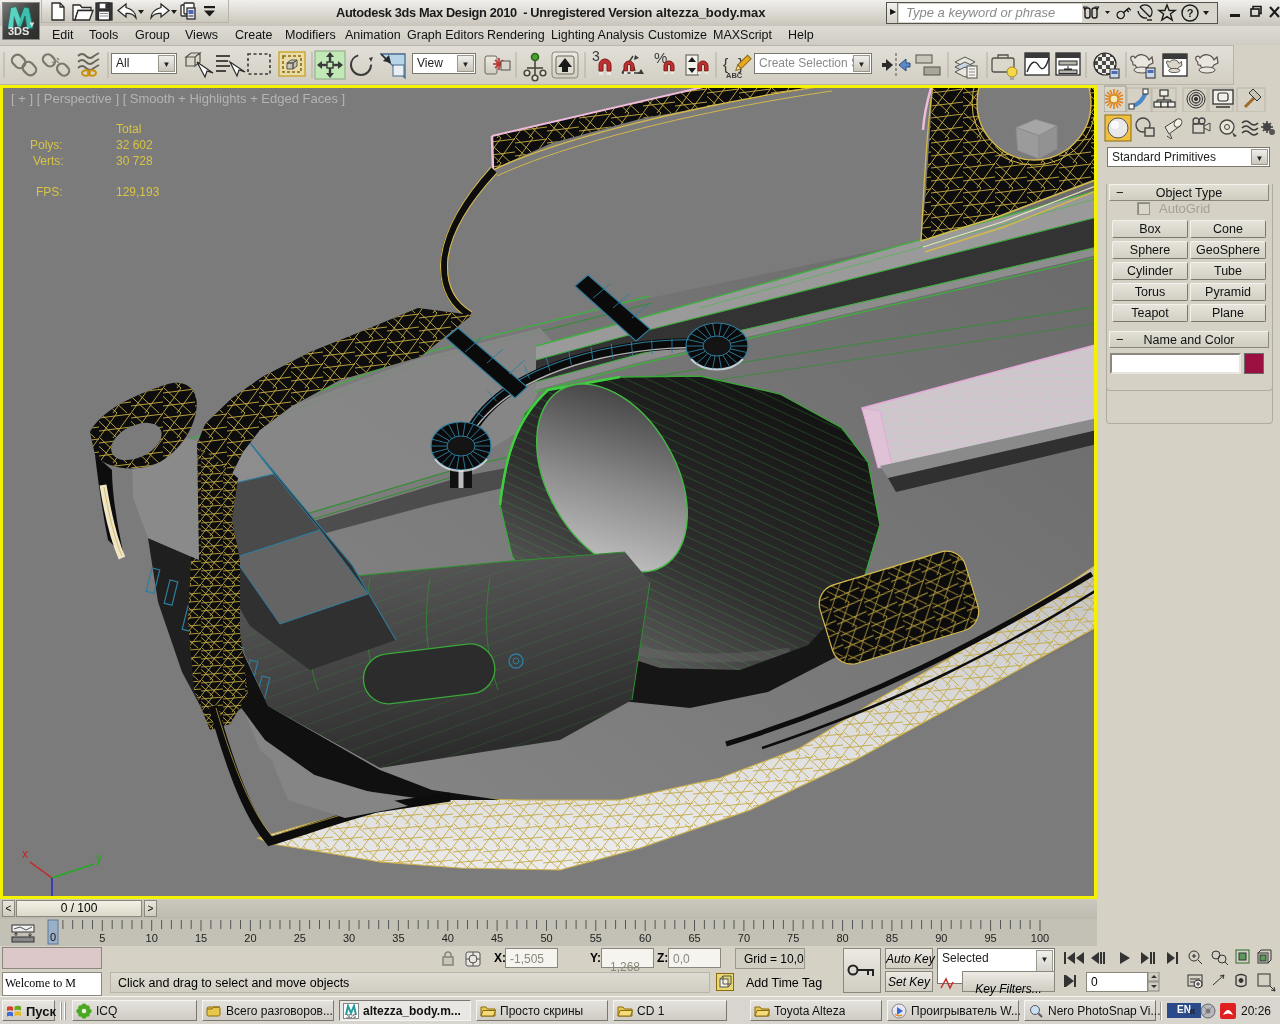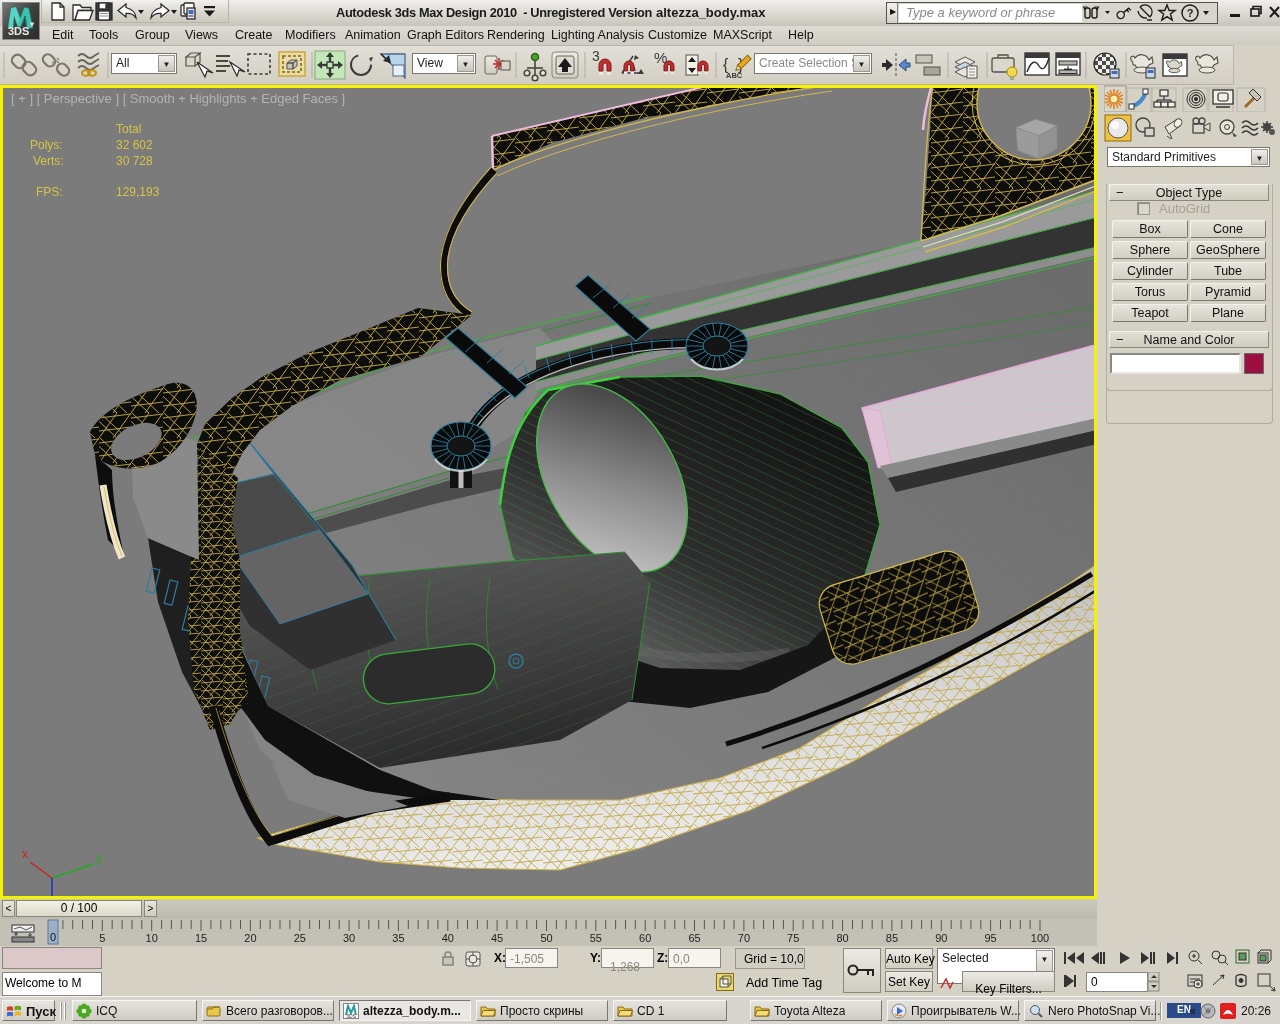--- a/index.html
+++ b/index.html
@@ -37,21 +37,21 @@
 .stats { color:#d8c345; font-size:12px; z-index:6; }
 
 #timeslider { left:0; top:899px; width:1097px; height:20px; background:linear-gradient(#ccc9c0,#bcb9af); }
 #tsbtn { left:16px; top:1px; width:126px; height:17px; background:linear-gradient(#f2f1e4,#dcd9ca); border:1px solid #8a887e; text-align:center; font-size:12px; }
 .tsarr { top:1px; width:13px; height:17px; background:linear-gradient(#e8e6dd,#cfccc0); border:1px solid #8a887e; text-align:center; font-size:10px; line-height:16px; }
 
 #trackbar { left:0; top:919px; width:1097px; height:27px; background:linear-gradient(#d0cdc5,#b8b5ab); }
 
 #statusarea { left:0; top:946px; width:1280px; height:50px; background:#d5d1c5; }
 .sunken { position:absolute; background:#e8e6df; border:1px solid #8a887e; font-size:12px; }
-.btn3d { position:absolute; background:linear-gradient(#eceae3,#d0cdc2); border:1px solid #8a887e; font-size:12px; text-align:center; }
+.btn3d { position:absolute; background:linear-gradient(#eceae3,#d0cdc2); border:1px solid #8a887e; font-size:12px; text-align:center;font-style:italic; }
 
 #taskbar { left:0; top:996px; width:1280px; height:28px; background:#d8d5ce; border-top:1px solid #f5f4f1; }
 .task { position:absolute; top:3px; height:21px; background:linear-gradient(#e4e2dc,#cfccc4); border:1px solid; border-color:#f5f4f1 #7a786e #7a786e #f5f4f1; font-size:12px; color:#111; }
 .task .ic { position:absolute; left:3px; top:2px; width:16px; height:16px; }
 .task .tx { position:absolute; left:23px; top:3px; white-space:nowrap; overflow:hidden; }
 .rollhdr { background:linear-gradient(#e2dfd4,#cfccc0); border:1px solid; border-color:#f2f1ec #8a887c #8a887c #f2f1ec; font-size:12.5px; color:#111; }
 .maxbtn { width:76px; height:18px; background:linear-gradient(#e6e3da,#d2cfc4); border:1px solid; border-color:#f2f1ec #7a786e #7a786e #f2f1ec; font-size:12.5px; color:#111; text-align:center; line-height:17px; border-radius:2px; }
 </style>
 </head>
 <body>
@@ -963,21 +963,22 @@
         <text x="891.9" y="23" font-size="11" fill="#222" text-anchor="middle">85</text>
         <text x="941.3" y="23" font-size="11" fill="#222" text-anchor="middle">90</text>
         <text x="990.6" y="23" font-size="11" fill="#222" text-anchor="middle">95</text>
         <text x="1040.0" y="23" font-size="11" fill="#222" text-anchor="middle">100</text>
       <rect x="48" y="1" width="10" height="24" fill="#9ab0c8" stroke="#5a7a9a"></rect>
       <text x="53" y="22" font-size="11" fill="#111" text-anchor="middle">0</text>
     </svg>
   </div>
   <div id="statusarea" class="abs">
     <div class="abs" style="left:2px;top:1px;width:100px;height:22px;background:#dcc8c8;border:1px solid #8a887e"></div>
-    <div class="abs" style="left:2px;top:26px;width:100px;height:24px;background:#fff;border:1px solid #8a887e;font-family:Liberation Sans, sans-serif;font-size:12px;padding:3px 0 0 2px;white-space:nowrap;overflow:hidden">Welcome to M</div>
+    <div class="abs" style="left:2px;top:26px;width:100px;height:24px;background:#fff;border:1px solid #8a887e;font-family:Liberation Serif, serif;font-size:12px;padding:3px 0 0 2px;white-space:nowrap;overflow:hidden">Welcome to M</div>
+    <div class="abs" style="left:110px;top:26px;width:600px;height:21px;font-size:12.5px;padding:3px 0 0 7px;background:linear-gradient(#dedbd2,#d0cdc2);border:1px solid #b8b5aa">Click and drag to select and move objects</div>
     <svg class="abs" style="left:440px;top:3px" width="44" height="20" viewBox="0 0 44 20">
       <g fill="none" stroke="#8a887c" stroke-width="1.6">
         <rect x="3" y="8" width="10" height="8" fill="#c8c5bb"></rect>
         <path d="M5 8 v-2 a3 3 0 0 1 6 0 v2"></path>
       </g>
       <g stroke="#555" fill="none">
         <rect x="26" y="3" width="14" height="14" rx="2" fill="#e8e6df"></rect>
         <circle cx="33" cy="10" r="4"></circle>
         <line x1="33" y1="3" x2="33" y2="7"></line>
           <line x1="33" y1="13" x2="33" y2="17"></line>

